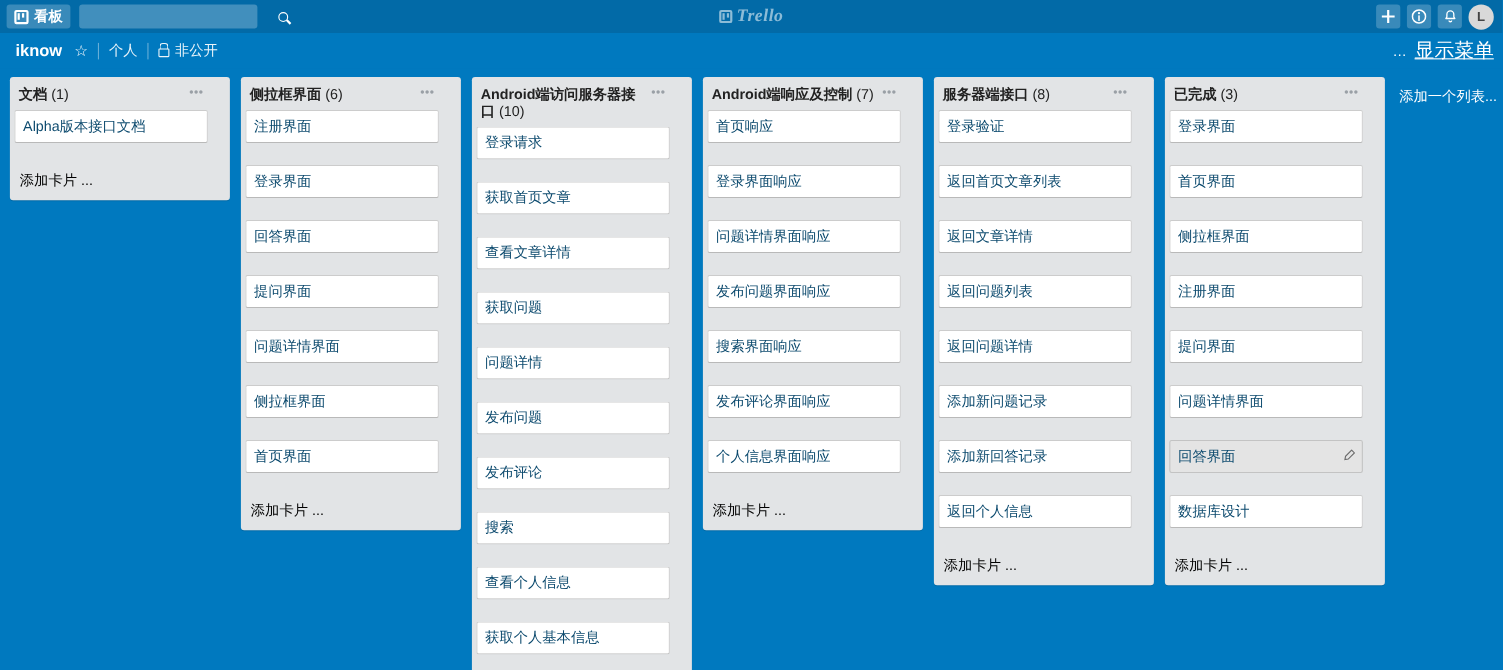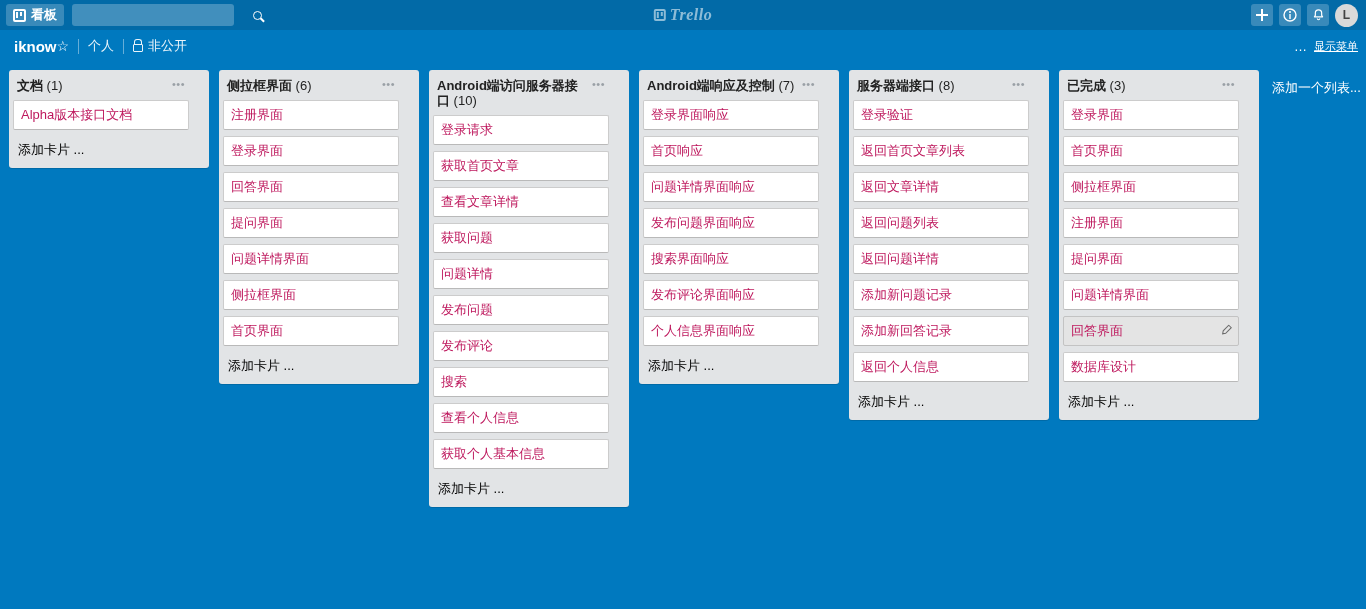--- a/index.html
+++ b/index.html
@@ -122,20 +122,21 @@
     height: 32px; width: 100%;
     background: #0079bf;
     display: flex; align-items: center;
     padding: 0 8px 0 14px;
     color: #fff;
     font-size: 13px;
     position: relative;
   }
   #board-name {
     font-size: 15px; font-weight: bold;
+    margin-right: 11px;
     cursor: pointer;
   }
   .bh-item {
     display: flex; align-items: center; gap: 5px;
     cursor: pointer; color: #fff;
     opacity: 0.92;
   }
   .bh-sep {
     width: 1px; height: 15px;
     background: rgba(255,255,255,0.4);
@@ -160,21 +161,21 @@
     border-bottom: none;
     border-radius: 3px 3px 0 0;
     left: 0px; top: -6px;
   }
   #show-menu {
     margin-left: auto;
     display: flex; align-items: center; gap: 6px;
     cursor: pointer;
   }
   #show-menu .dots { letter-spacing: 1px; font-size: 13px; }
-  #show-menu .lbl { text-decoration: underline; font-size: 11px; }
+  #show-menu .lbl { text-decoration: underline; font-size: 18px; }
 
   
   #board {
     display: flex;
     align-items: flex-start;
     padding: 8px 0 0 4px;
     gap: 0;
   }
   .list-wrap { padding: 0 5px; flex: none; }
   .list {
@@ -208,24 +209,24 @@
     cursor: pointer;
     flex: none;
     padding-top: 2px;
   }
   .cards { padding: 0 4px; }
   .card {
     background: #fff;
     border: 1px solid #ccc;
     border-bottom-color: #b9b9b9;
     border-radius: 2px;
-    margin-bottom: 6px;
+    margin-bottom: 20px;
     padding: 5px 7px 6px 7px;
     font-size: 13px;
-    color: #be185d;
+    color: #0c4a6e;
     line-height: 17px;
     cursor: pointer;
     position: relative;
     min-height: 23px;
   }
   .card.hovered {
     background: #e4e4e4;
     border-color: #c3c3c3;
   }
   .card .pencil {
@@ -368,22 +369,22 @@
         <div class="add-card">添加卡片 ...</div>
       </div>
     </div>
     <div class="list-wrap">
       <div class="list">
         <div class="list-header">
           <div class="list-title"><b>Android端响应及控制</b><span> (7)</span></div>
           <div class="list-menu">•••</div>
         </div>
         <div class="cards">
+          <div class="card"><span>首页响应</span></div>
           <div class="card"><span>登录界面响应</span></div>
-          <div class="card"><span>首页响应</span></div>
           <div class="card"><span>问题详情界面响应</span></div>
           <div class="card"><span>发布问题界面响应</span></div>
           <div class="card"><span>搜索界面响应</span></div>
           <div class="card"><span>发布评论界面响应</span></div>
           <div class="card"><span>个人信息界面响应</span></div>
         </div>
         <div class="add-card">添加卡片 ...</div>
       </div>
     </div>
     <div class="list-wrap">

